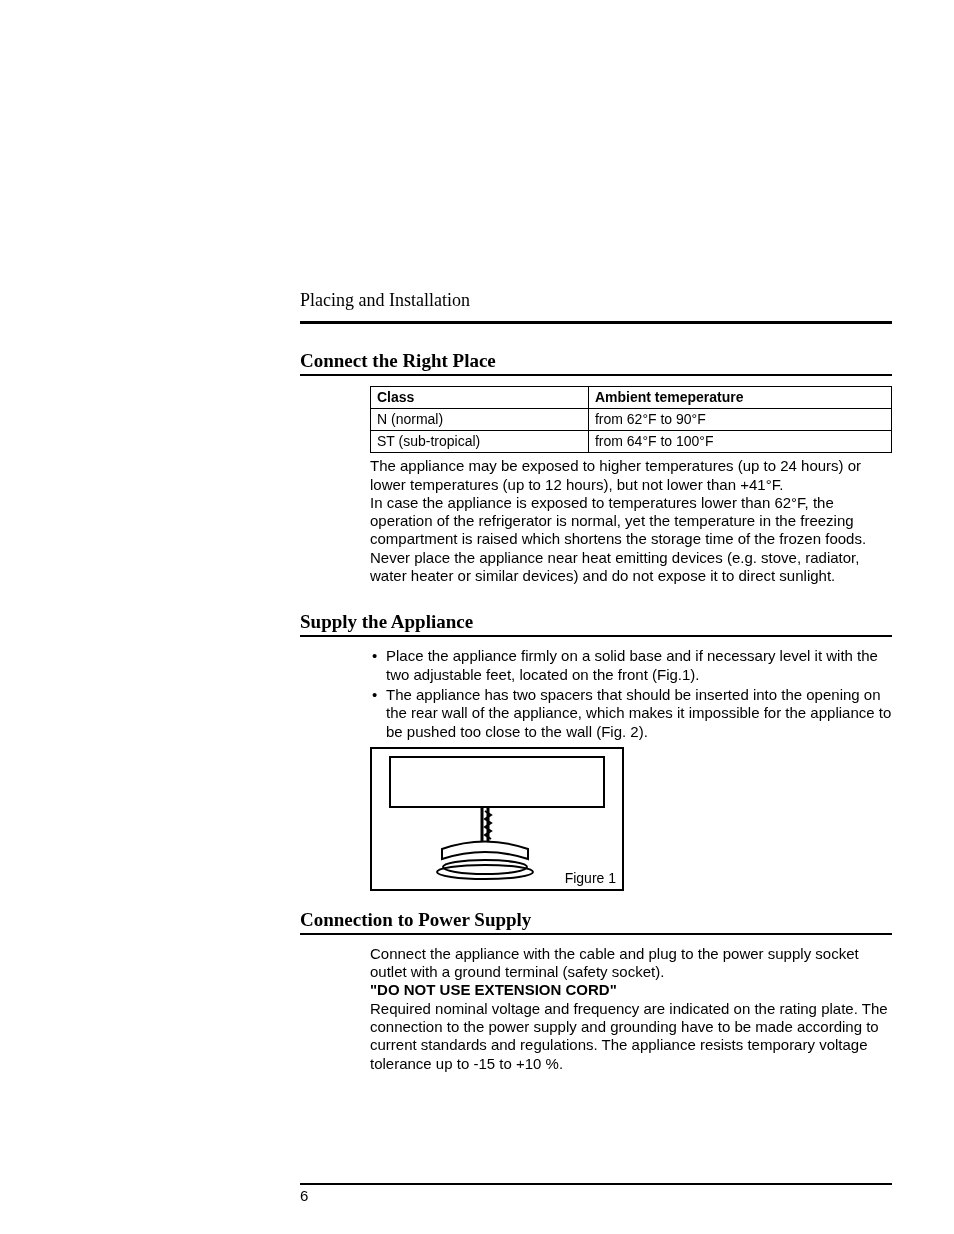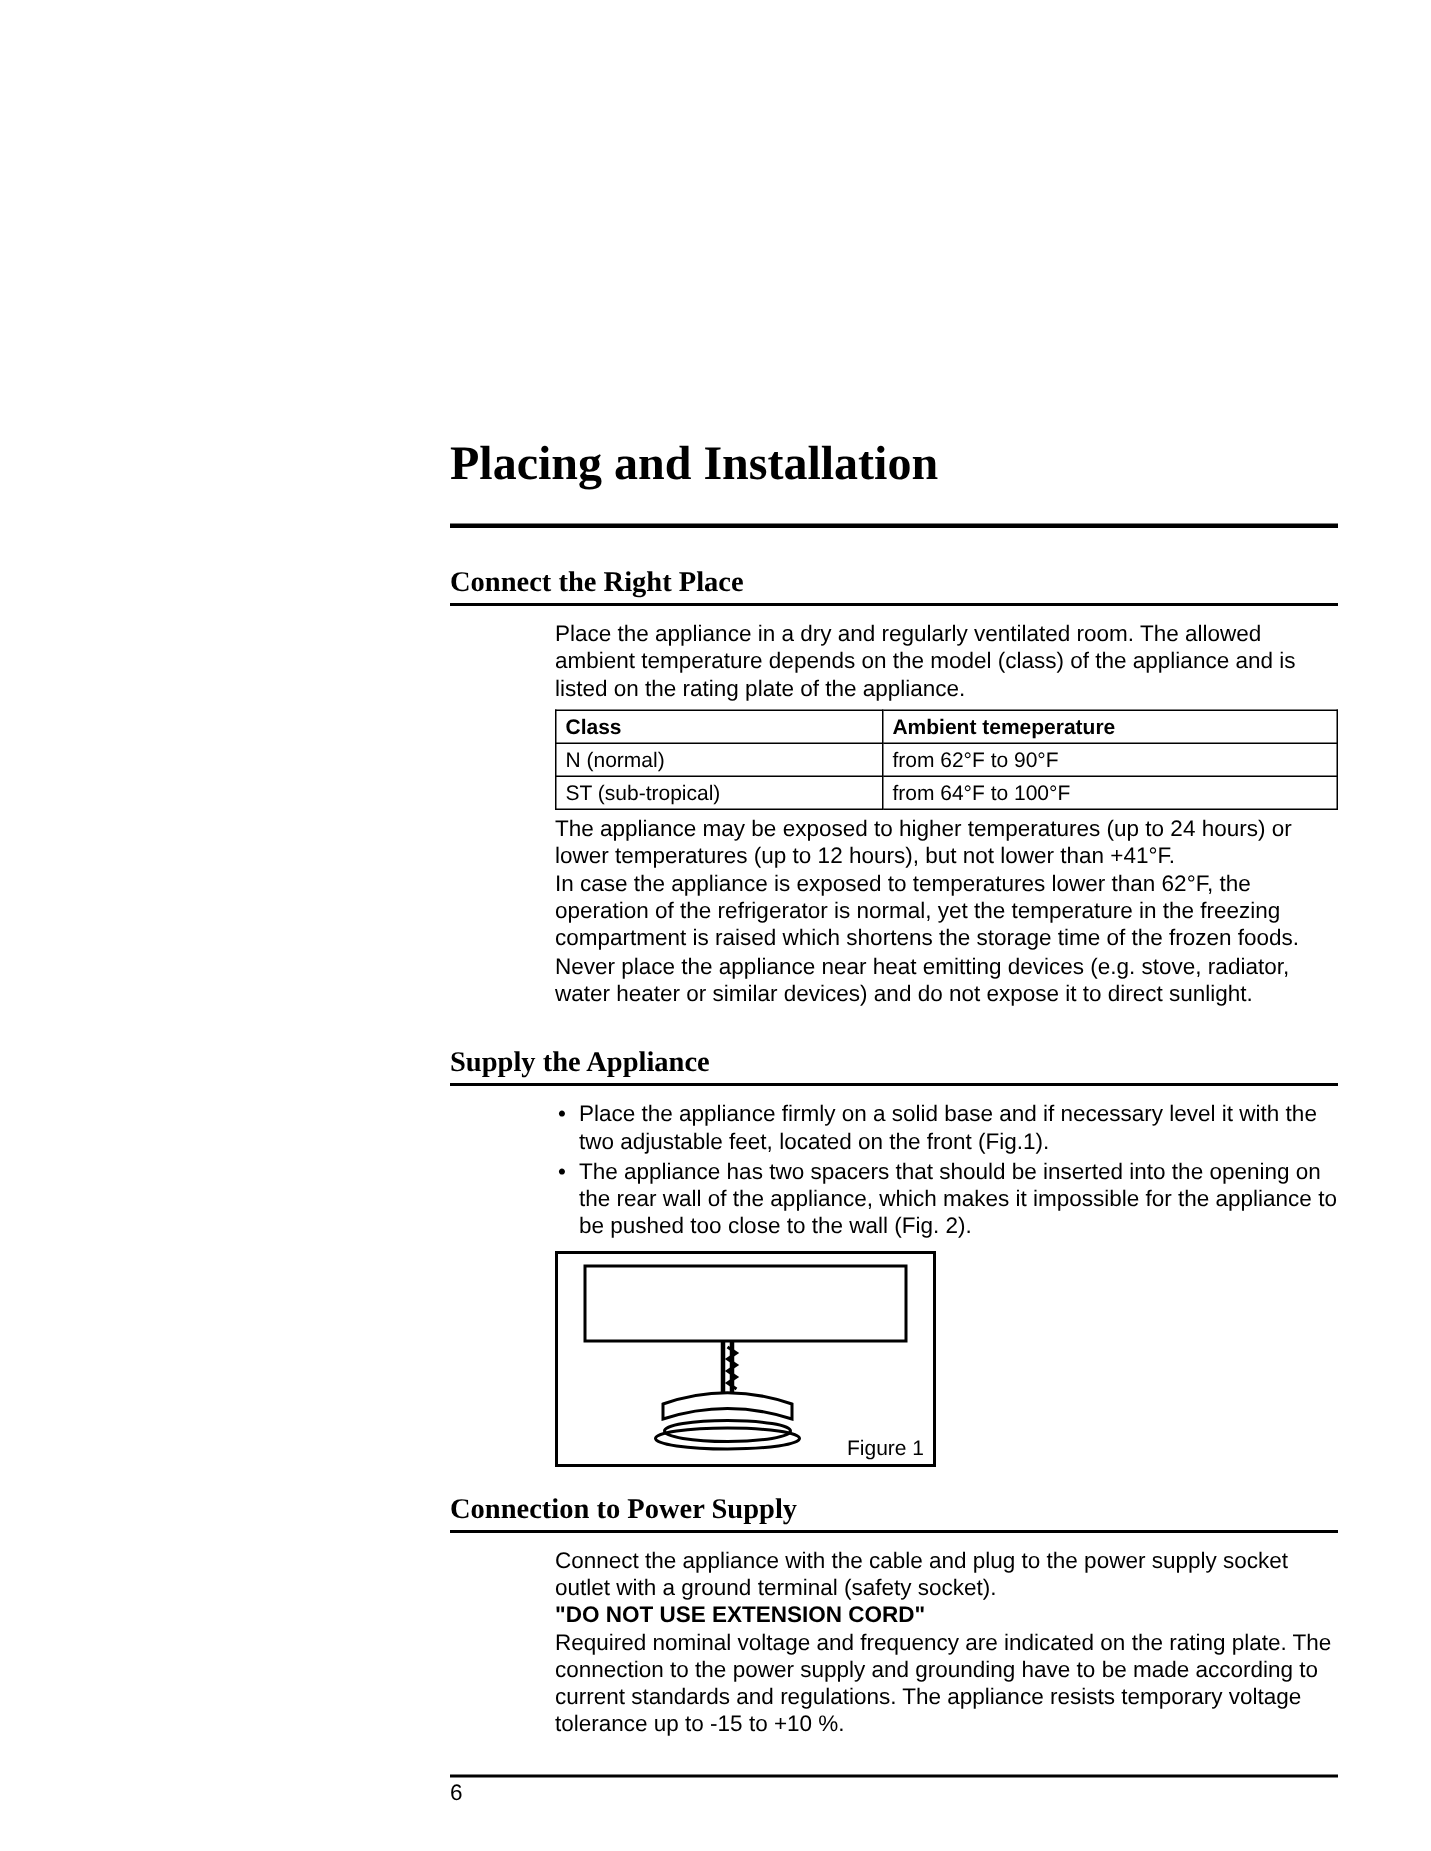--- a/index.html
+++ b/index.html
@@ -10,23 +10,23 @@
     position:relative;
   }
   .page{
     position:absolute;
     left:300px;
     top:290px;
     width:592px;
   }
   h1.main{
     font-family:"Times New Roman",Times,serif;
-    font-weight:bold;
-    font-size:32px;
-    margin:0 0 20px 0;
+    font-weight:normal;
+    font-size:18px;
+    margin:0 0 8px 0;
     padding:0 0 2px 0;
   }
   .main-rule{border-bottom:3px solid #000;margin-bottom:26px;}
   h2.sub{
     font-family:"Times New Roman",Times,serif;
     font-weight:bold;
     font-size:19px;
     margin:0 0 2px 0;
   }
   .sub-rule{border-bottom:2px solid #000;margin-bottom:10px;}
@@ -108,21 +108,20 @@
 <body>
 
 <div class="page">
 
   <h1 class="main">Placing and Installation</h1>
   <div class="main-rule"></div>
 
   <h2 class="sub">Connect the Right Place</h2>
   <div class="sub-rule"></div>
   <div class="body-block">
-    <p>Place the appliance in a dry and regularly ventilated room. The allowed ambient temperature depends on the model (class) of the appliance and is listed on the rating plate of the appliance.</p>
     <table class="temps">
       <tbody>
           <tr>
         <th>Class</th>
         <th>Ambient temeperature</th>
       </tr>
       <tr>
         <td>N (normal)</td>
         <td>from 62°F to 90°F</td>
       </tr>

